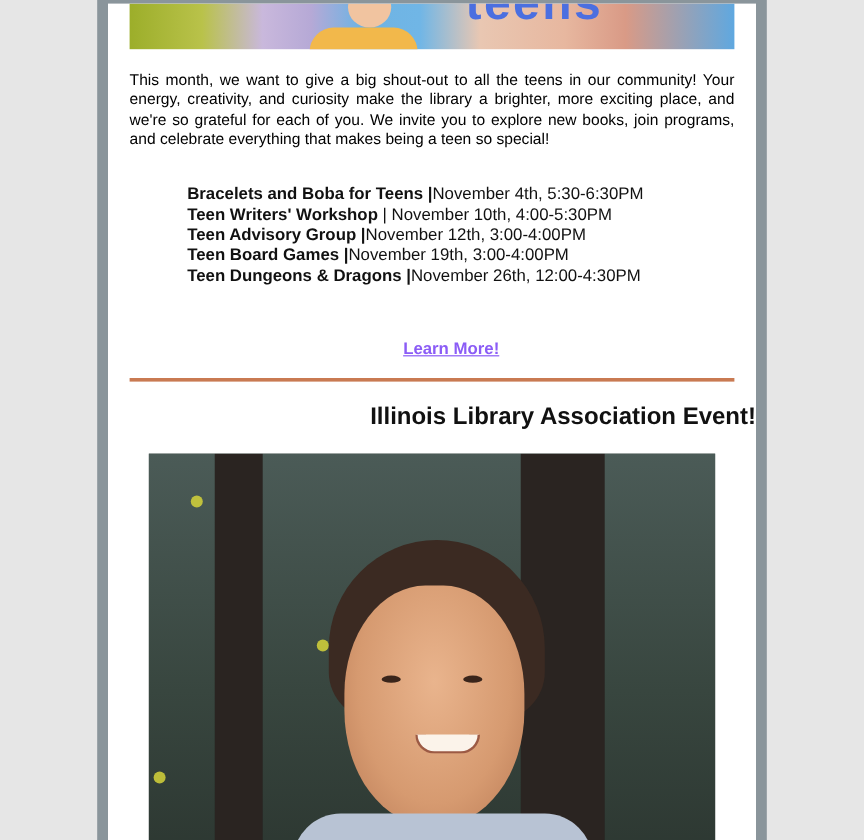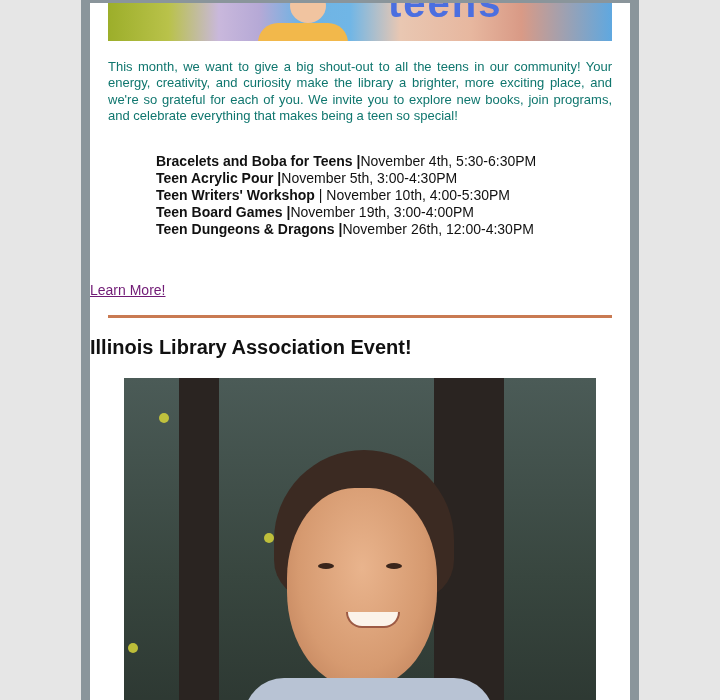--- a/index.html
+++ b/index.html
@@ -30,40 +30,40 @@
       position: absolute; left: 182px; top: -14px; width: 36px; height: 34px;
       background: #f1c4a0; border-radius: 50%;
     }
     .banner .wordmark {
       position: absolute; left: 280px; top: -22px;
       font: bold 40px "Liberation Sans", sans-serif; color: #4b6fe0;
       letter-spacing: 2px;
     }
     .intro {
       position: absolute; left: 18px; top: 56px; width: 504px;
-      font-size: 13px; line-height: 16.3px; color: #0f766e;
+      font-size: 13px; line-height: 16.3px; color: #000000;
       text-align: justify; margin: 0;
     }
     .events {
       position: absolute; left: 50px; top: 134px; width: 480px;
       list-style: none; margin: 16px; padding: 0;
       font-size: 14px; line-height: 17.1px; color: #111;
     }
     .events li { white-space: nowrap; }
     .events .name { font-weight: bold; }
     .learn {
-      position: absolute; left: 0; top: 279px; width: 572px; 
-      font-size: 14px; font-weight: normal; color: #701a75; text-decoration: underline;
+      position: absolute; left: 0; top: 279px; width: 572px; text-align: center;
+      font-size: 14px; font-weight: bold; color: #8b5cf6; text-decoration: underline;
     }
     .divider {
       position: absolute; left: 18px; top: 312px; width: 504px; height: 3px;
       background: #c97a52;
     }
     .section-title {
-      position: absolute; left: 0; top: 333px; width: 540px; text-align: left;
+      position: absolute; left: 0; top: 333px; width: 540px; text-align: right;
       font-size: 20px; font-weight: bold; color: #111; margin: 0;
     }
     .photo {
       position: absolute; left: 34px; top: 375px; width: 472px; height: 330px;
       overflow: hidden;
       background: linear-gradient(180deg, #3d4a45 0%, #2e3a34 50%, #26302b 100%);
     }
     .photo .pillar { position: absolute; top: 0; height: 100%; background: #2a2421; }
     .photo .glass { position: absolute; top: 0; height: 100%; background: linear-gradient(180deg,#4b5b57,#38463f 60%,#2d3832); }
     .photo .bokeh { position: absolute; width: 10px; height: 10px; border-radius: 50%; background: #d6d43a; opacity: .85; }
@@ -95,22 +95,22 @@
   <div class="banner">
     <div class="kid-face"></div>
     <div class="kid-shirt"></div>
     <div class="wordmark">teens</div>
   </div>
 
   <p class="intro">This month, we want to give a big shout-out to all the teens in our community! Your energy, creativity, and curiosity make the library a brighter, more exciting place, and we're so grateful for each of you. We invite you to explore new books, join programs, and celebrate everything that makes being a teen so special!</p>
 
   <ul class="events">
     <li><span class="name">Bracelets and Boba for Teens |</span><span>November 4th, 5:30-6:30PM</span></li>
-    <li><span class="name">Teen Acrylic Pour |</span><span>November 5th, 3:00-4:30PM</span></li>
     <li><span class="name">Teen Writers' Workshop</span><span> | November 10th, 4:00-5:30PM</span></li>
+    <li><span class="name">Teen Advisory Group |</span><span>November 12th, 3:00-4:00PM</span></li>
     <li><span class="name">Teen Board Games |</span><span>November 19th, 3:00-4:00PM</span></li>
     <li><span class="name">Teen Dungeons &amp; Dragons |</span><span>November 26th, 12:00-4:30PM</span></li>
   </ul>
 
   <a class="learn" href="#">Learn More!</a>
 
   <div class="divider"></div>
 
   <h2 class="section-title">Illinois Library Association Event!</h2>
 

